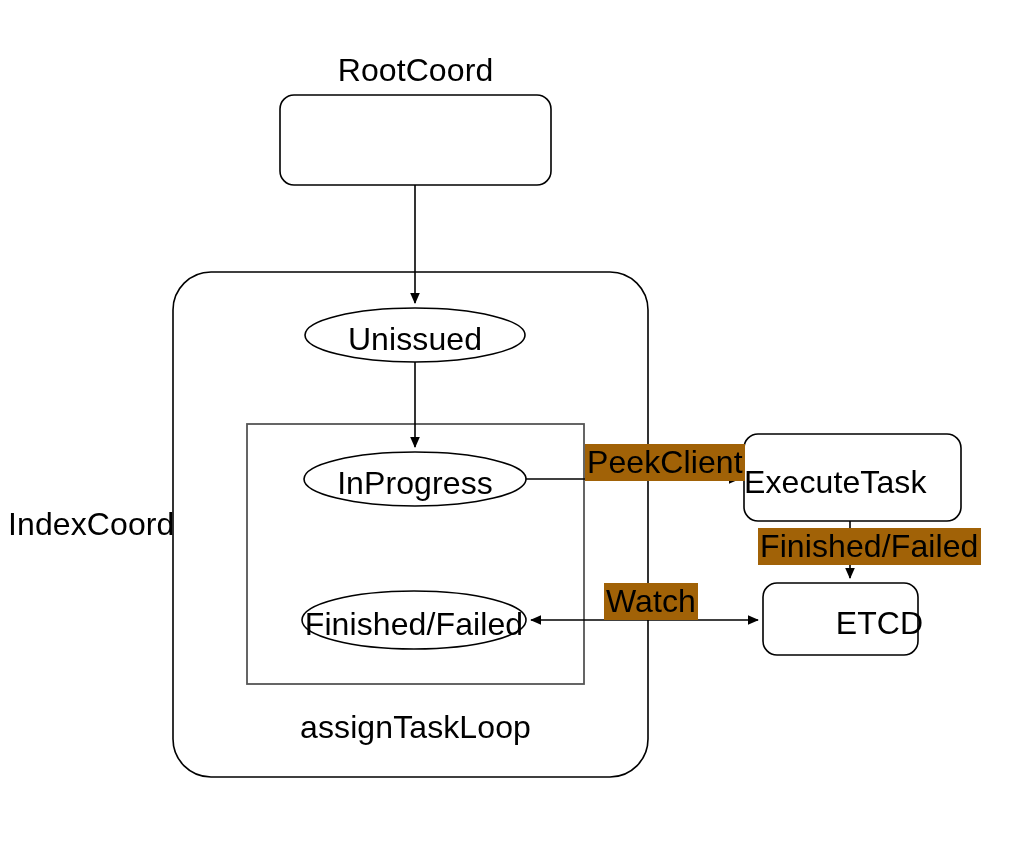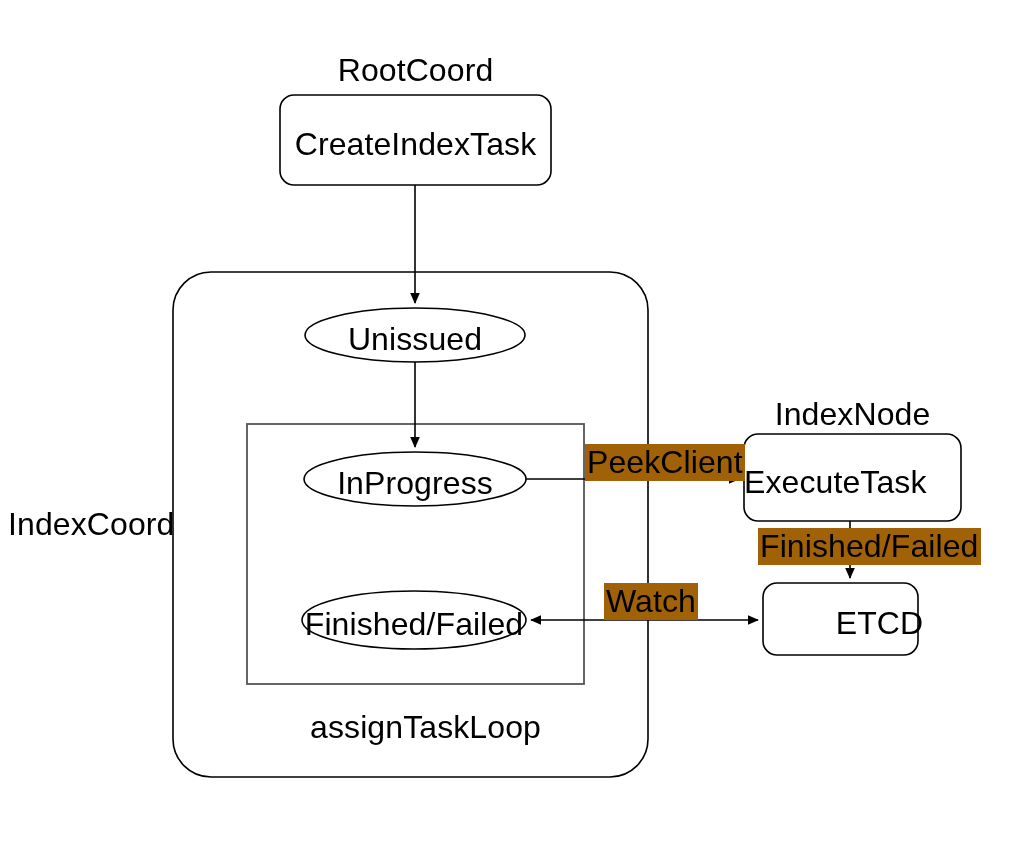--- a/index.html
+++ b/index.html
@@ -98,33 +98,31 @@
 
     <path class="edge-line" d="M 526 479 L 739 479" marker-end="url(#arrowEnd)"></path>
 
     <path class="edge-line" d="M 850 521 L 850 578" marker-end="url(#arrowEnd)"></path>
 
     <path class="edge-line" d="M 531 620 L 758 620" marker-start="url(#arrowStart)" marker-end="url(#arrowEnd)"></path>
   </svg>
 
   <div class="lbl lbl-node" style="left:280px; top:52px; width:271px;">RootCoord</div>
 
-  <div class="lbl lbl-node" style="left:280px; top:126px; width:271px;">CreateIndexTask</div>
 
   <div class="lbl lbl-node" style="left:8px; top:506px; width:166px; text-align:right;">IndexCoord</div>
 
   <div class="lbl lbl-node" style="left:304px; top:465px; width:222px;">InProgress</div>
 
   <div class="lbl lbl-node" style="left:305px; top:321px; width:220px;">Unissued</div>
 
   <div class="lbl lbl-node" style="left:302px; top:606px; width:224px;">Finished/Failed</div>
 
-  <div class="lbl lbl-node" style="left:257px; top:709px; width:337px;">assignTaskLoop</div>
+  <div class="lbl lbl-node" style="left:247px; top:709px; width:337px;">assignTaskLoop</div>
 
-  <div class="lbl lbl-node" style="left:744px; top:396px; width:217px;">IndexNode</div>
 
   <div class="lbl lbl-node" style="left:744px; top:464px; width:180px;">ExecuteTask</div>
 
   <div class="lbl lbl-node" style="left:802px; top:605px; width:155px;">ETCD</div>
 
   <div class="lbl lbl-edge" style="left:585px; top:444px;">PeekClient</div>
 
   <div class="lbl lbl-edge" style="left:758px; top:528px;">Finished/Failed</div>
 
   <div class="lbl lbl-edge" style="left:604px; top:583px;">Watch</div>

